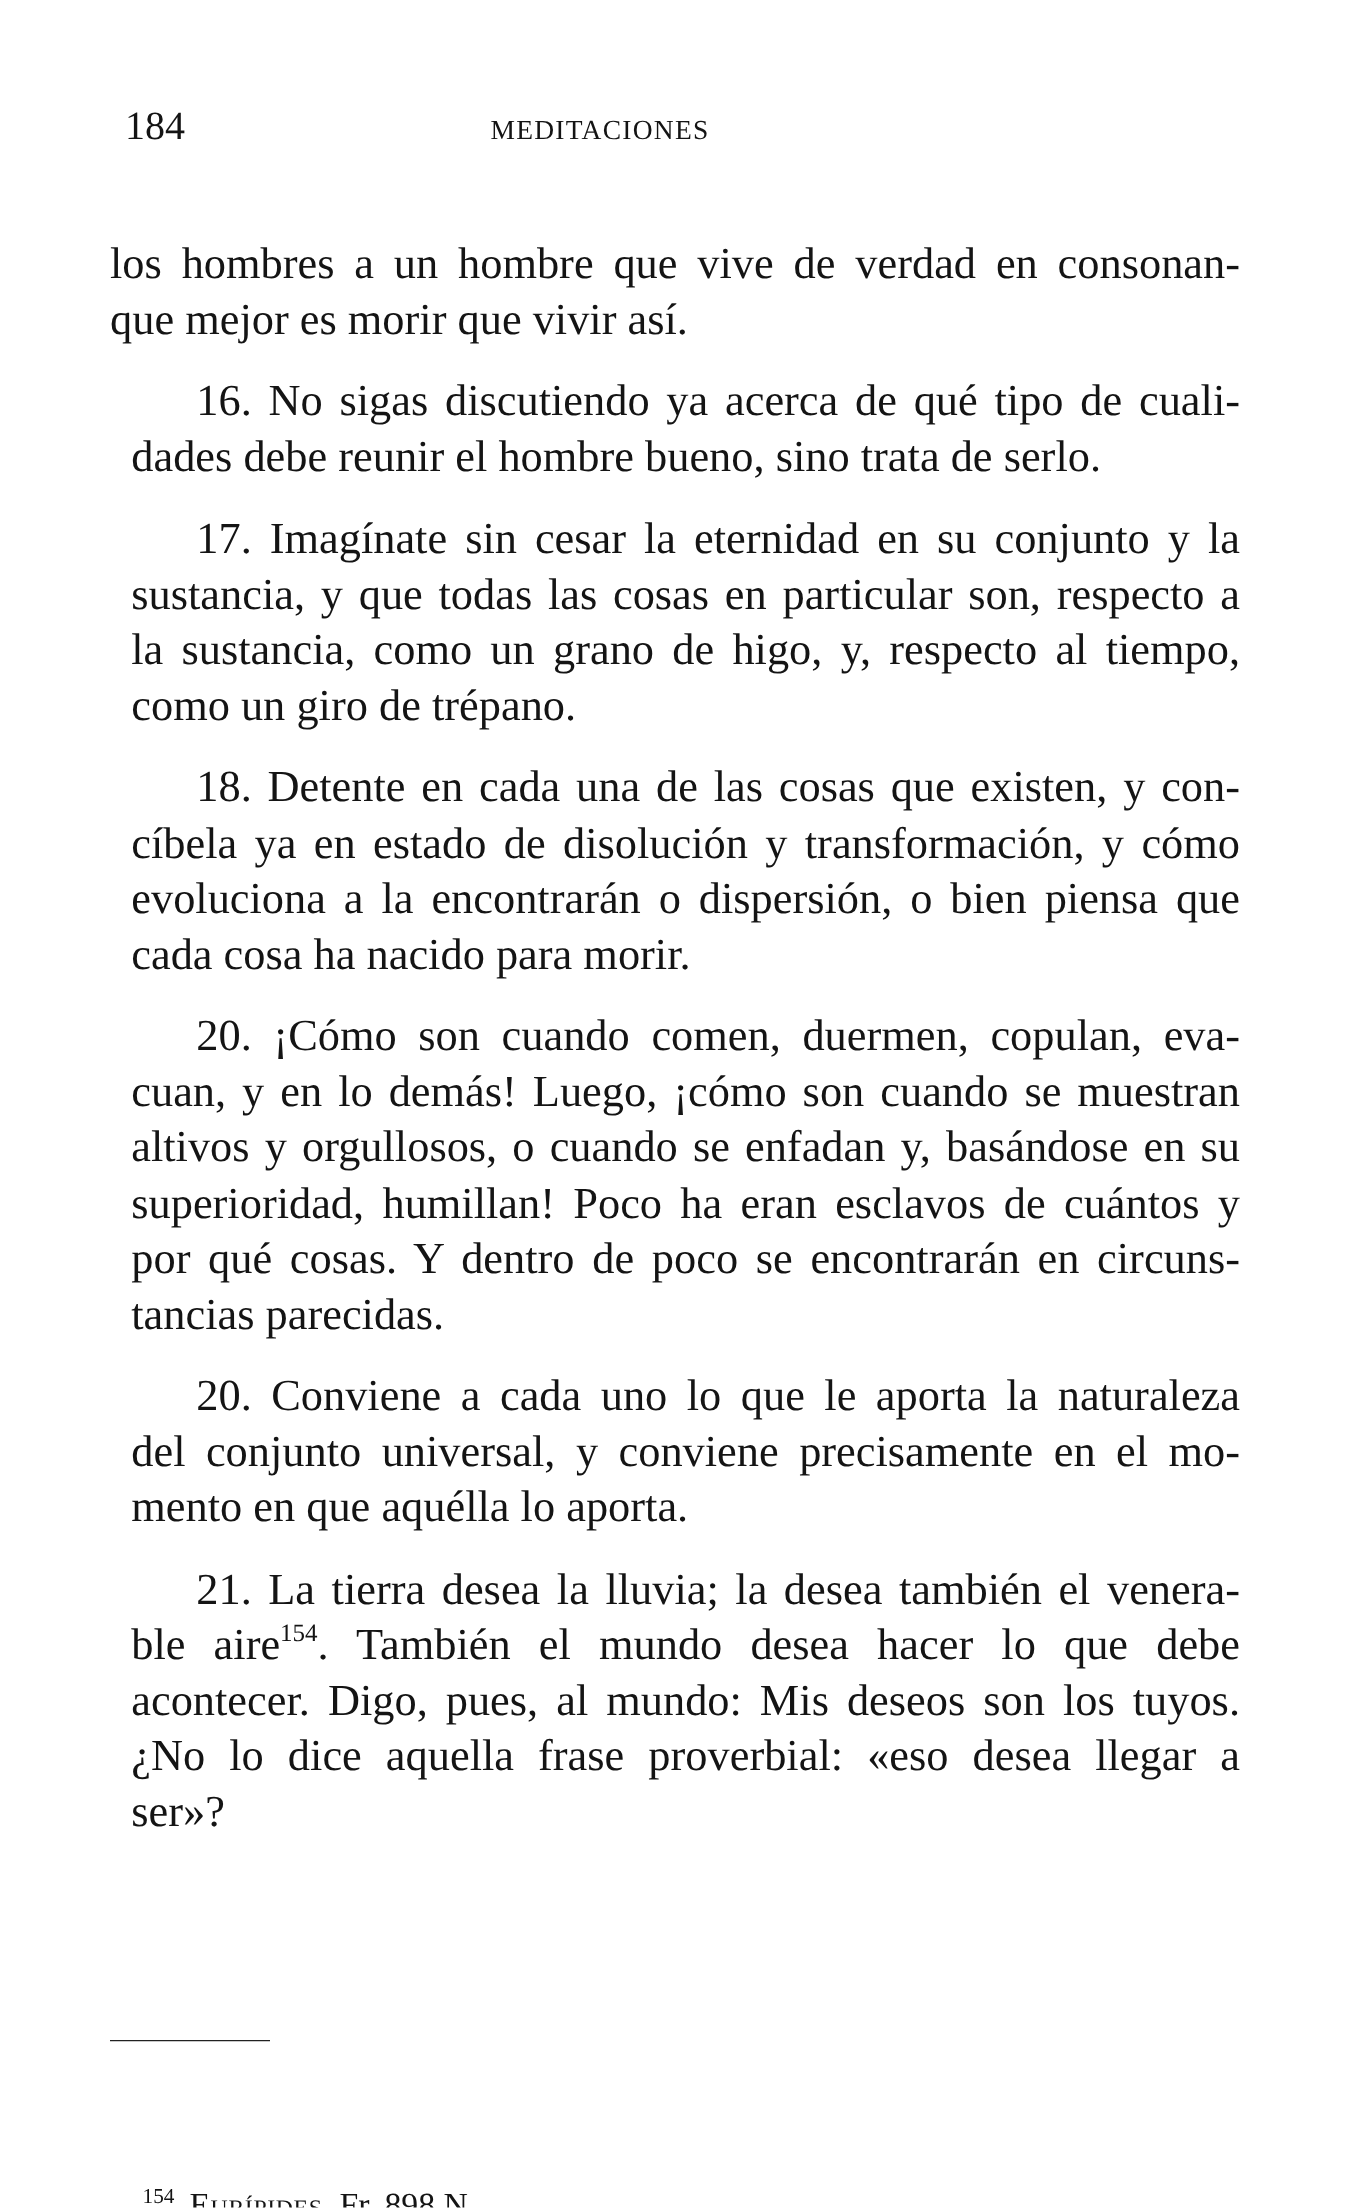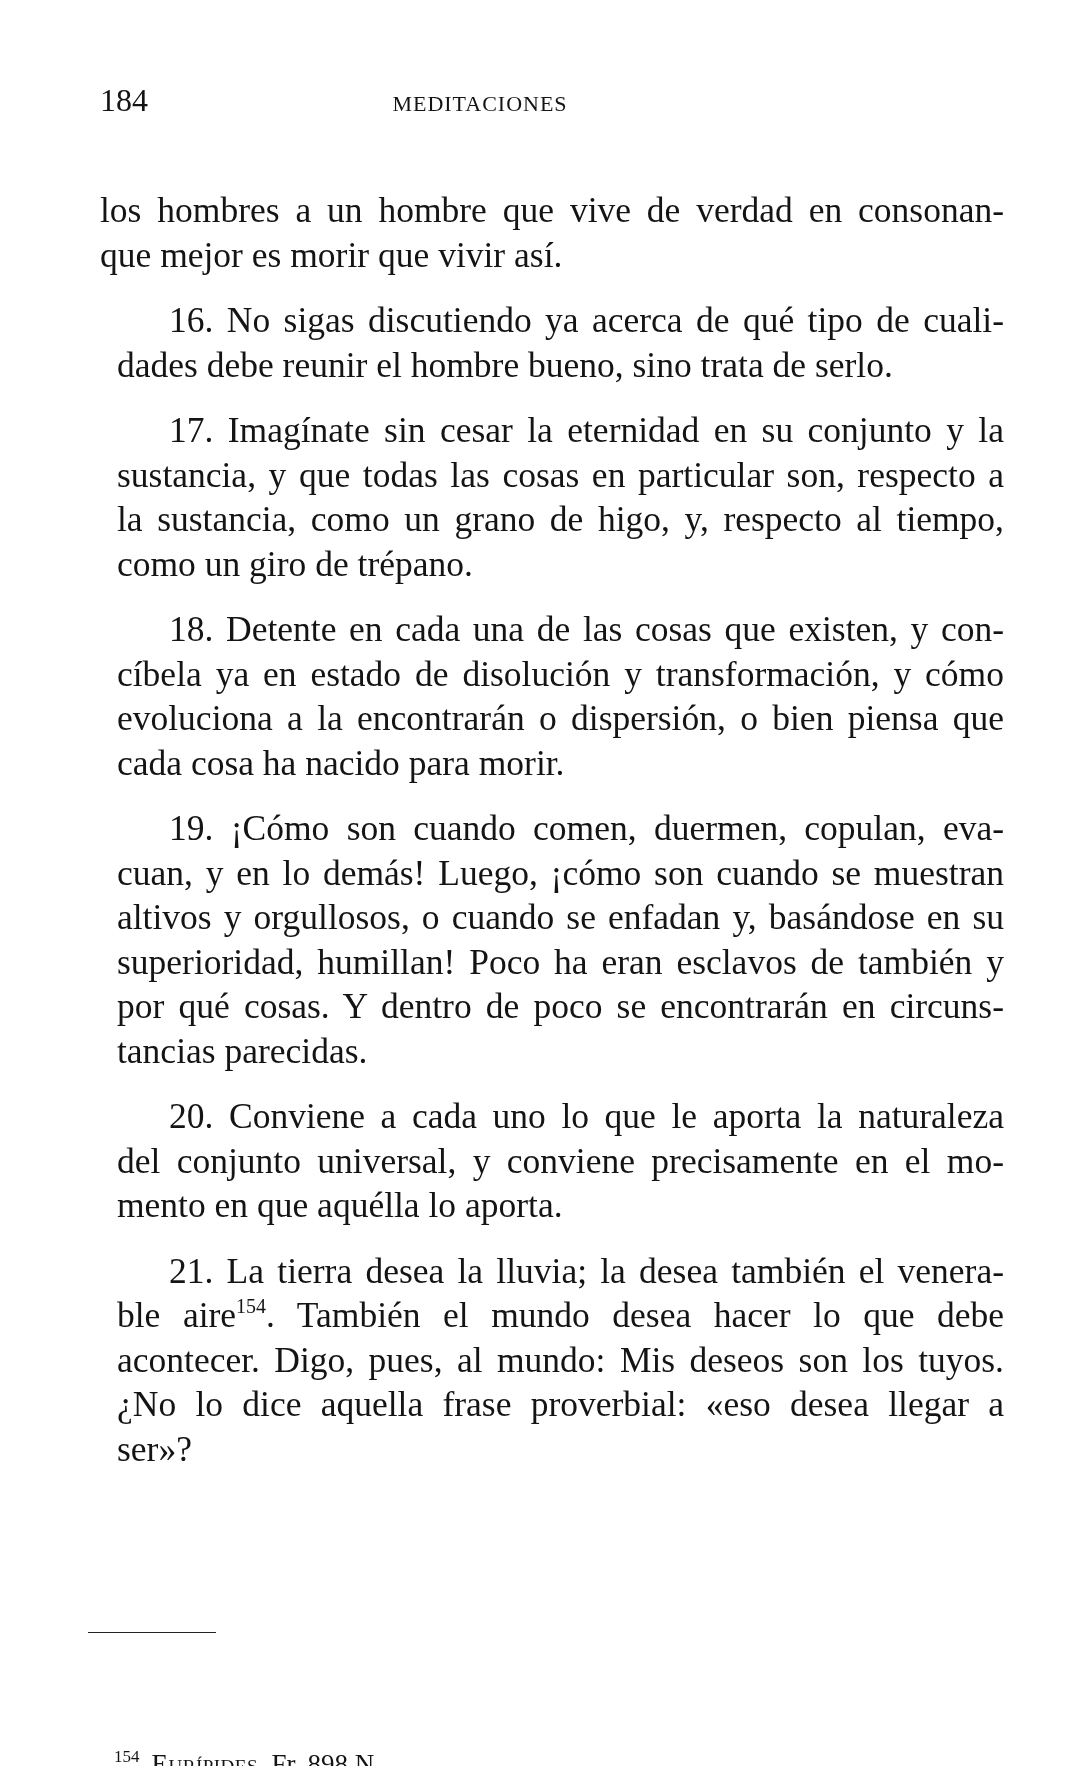--- a/index.html
+++ b/index.html
@@ -41,21 +41,21 @@
     width: 760px;
     text-align: center;
     top: 4px;
     font-size: 22px;
     letter-spacing: 1px;
     line-height: 40px;
   }
   .body-text {
     position: absolute;
     top: 188px;
-    left: 12px;
+    left: 0;
     width: 904px;
     font-size: 35.5px;
     line-height: 44.5px;
   }
   .para {
     margin: 0;
     text-align: justify;
     -webkit-hyphens: none;
     hyphens: none;
   }
@@ -139,24 +139,24 @@
     </p>
 
     <p class="para">
       <span class="line first">18. Detente en cada una de las cosas que existen, y con-</span>
       <span class="line">cíbela ya en estado de disolución y transformación, y cómo</span>
       <span class="line">evoluciona a la encontrarán o dispersión, o bien piensa que</span>
       <span class="line last">cada cosa ha nacido para morir.</span>
     </p>
 
     <p class="para">
-      <span class="line first">19. ¡Cómo son cuando comen, duermen, copulan, eva-</span>
+      <span class="line first">20. ¡Cómo son cuando comen, duermen, copulan, eva-</span>
       <span class="line">cuan, y en lo demás! Luego, ¡cómo son cuando se muestran</span>
       <span class="line">altivos y orgullosos, o cuando se enfadan y, basándose en su</span>
-      <span class="line">superioridad, humillan! Poco ha eran esclavos de también y</span>
+      <span class="line">superioridad, humillan! Poco ha eran esclavos de cuántos y</span>
       <span class="line">por qué cosas. Y dentro de poco se encontrarán en circuns-</span>
       <span class="line last">tancias parecidas.</span>
     </p>
 
     <p class="para">
       <span class="line first">20. Conviene a cada uno lo que le aporta la naturaleza</span>
       <span class="line">del conjunto universal, y conviene precisamente en el mo-</span>
       <span class="line last">mento en que aquélla lo aporta.</span>
     </p>
 

